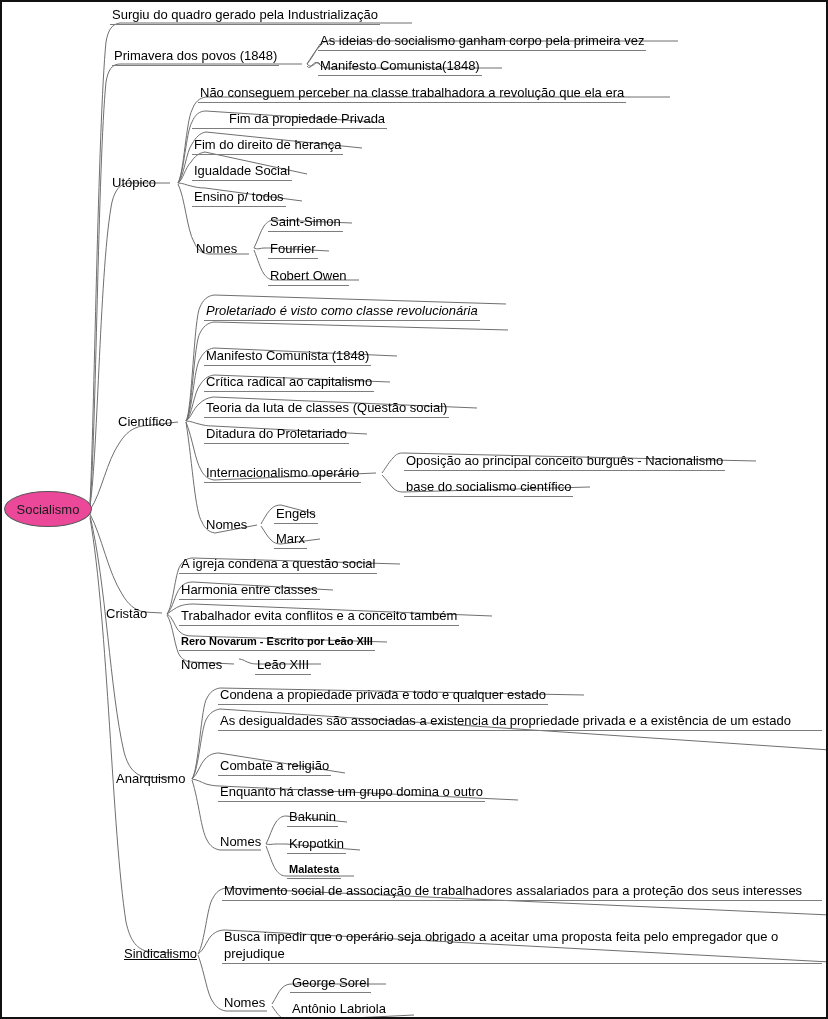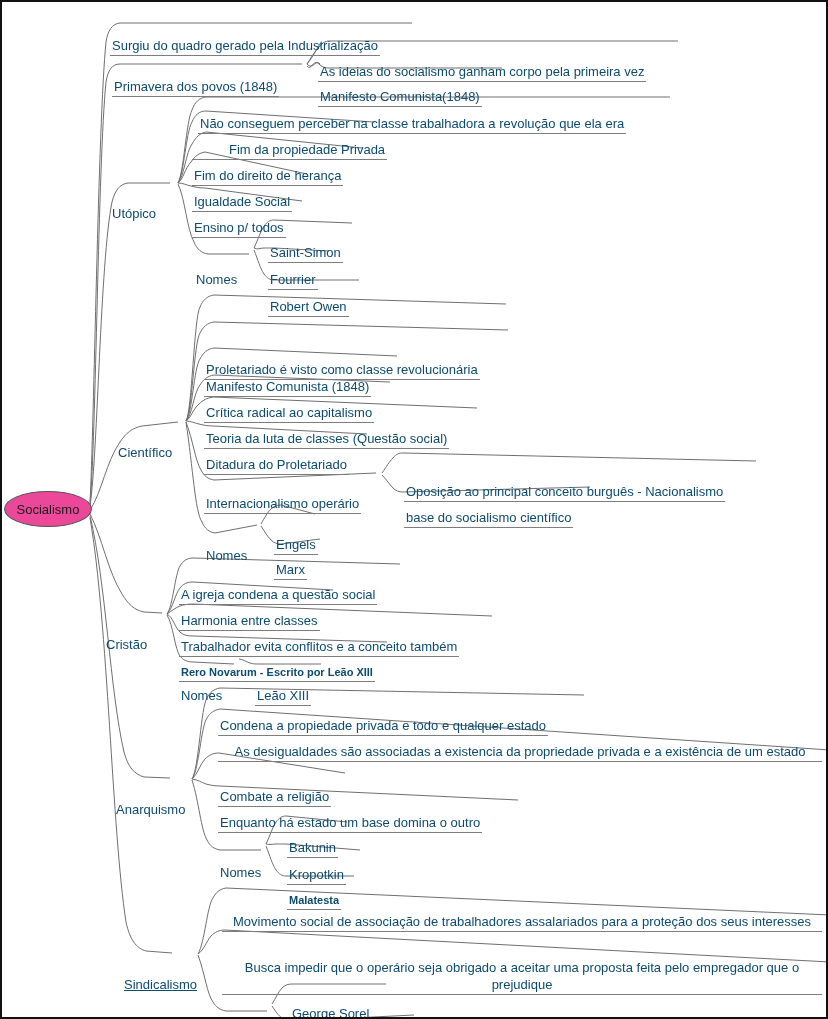--- a/index.html
+++ b/index.html
@@ -11,28 +11,27 @@
     box-sizing:border-box;
     border:2px solid #111;
     overflow:hidden;
   }
   svg.links{position:absolute;left:0;top:0;width:828px;height:1019px;pointer-events:none;}
   svg.links path{fill:none;stroke:#6f6f6f;stroke-width:1;}
   .node{
     position:absolute;
     font-size:13px;
     line-height:17px;
-    color:#0c4a6e;
+    color:#000000;
     white-space:pre;
     padding:0 2px 1px 2px;
     box-sizing:border-box;
-    margin-top:31px;
   }
   .node.ul{border-bottom:1px solid #7d7d7d;}
-  .node.wrap{white-space:normal;text-align:center;}
+  .node.wrap{white-space:normal;}
   .node.small{font-size:11px;line-height:15px;font-weight:bold;}
   .root{
     position:absolute;
     border:1px solid #555;
     border-radius:50%;
     background:#ec4899;
     font-size:13px;
     color:#1a1a1a;
     display:flex;align-items:center;justify-content:center;
     box-sizing:border-box;
@@ -131,21 +130,21 @@
   <div class="node ul" style="left:190px;top:108px;padding-left:37px;">Fim da propiedade Privada</div>
   <div class="node ul" style="left:190px;top:134px;">Fim do direito de herança</div>
   <div class="node ul" style="left:190px;top:160px;">Igualdade Social</div>
   <div class="node ul" style="left:190px;top:186px;">Ensino p/ todos</div>
   <div class="node" style="left:192px;top:238px;">Nomes</div>
   <div class="node ul" style="left:266px;top:211px;">Saint-Simon</div>
   <div class="node ul" style="left:266px;top:238px;">Fourrier</div>
   <div class="node ul" style="left:266px;top:265px;">Robert Owen</div>
 
   <div class="node" style="left:114px;top:411px;">Científico</div>
-  <div class="node ul" style="left:202px;top:328px;">Proletariado é visto como classe revolucionária</div>
+  <div class="node ul" style="left:202px;top:300px;font-style:italic;">Proletariado é visto como classe revolucionária</div>
   <div class="node ul" style="left:202px;top:345px;">Manifesto Comunista (1848)</div>
   <div class="node ul" style="left:202px;top:371px;">Crítica radical ao capitalismo</div>
   <div class="node ul" style="left:202px;top:397px;">Teoria da luta de classes (Questão social)</div>
   <div class="node ul" style="left:202px;top:423px;">Ditadura do Proletariado</div>
   <div class="node ul" style="left:202px;top:462px;">Internacionalismo operário</div>
   <div class="node ul" style="left:402px;top:450px;">Oposição ao principal conceito burguês - Nacionalismo</div>
   <div class="node ul" style="left:402px;top:476px;">base do socialismo científico</div>
   <div class="node" style="left:202px;top:514px;">Nomes</div>
   <div class="node ul" style="left:272px;top:503px;">Engels</div>
   <div class="node ul" style="left:272px;top:528px;">Marx</div>
@@ -155,21 +154,21 @@
   <div class="node ul" style="left:177px;top:579px;">Harmonia entre classes</div>
   <div class="node ul" style="left:177px;top:605px;">Trabalhador evita conflitos e a conceito também</div>
   <div class="node ul small" style="left:177px;top:632px;">Rero Novarum - Escrito por Leão XIII</div>
   <div class="node" style="left:177px;top:654px;">Nomes</div>
   <div class="node ul" style="left:253px;top:654px;">Leão XIII</div>
 
   <div class="node" style="left:112px;top:768px;"><span>Anarquismo</span></div>
   <div class="node ul" style="left:216px;top:684px;">Condena a propiedade privada e todo e qualquer estado</div>
   <div class="node ul wrap" style="left:216px;top:710px;width:604px;">As desigualdades são associadas a existencia da propriedade privada e a existência de um estado</div>
   <div class="node ul" style="left:216px;top:755px;">Combate a religião</div>
-  <div class="node ul" style="left:216px;top:781px;">Enquanto há estado um base domina o outro</div>
+  <div class="node ul" style="left:216px;top:781px;">Enquanto há classe um grupo domina o outro</div>
   <div class="node" style="left:216px;top:831px;">Nomes</div>
   <div class="node ul" style="left:285px;top:806px;">Bakunin</div>
   <div class="node ul" style="left:285px;top:833px;">Kropotkin</div>
   <div class="node ul small" style="left:285px;top:860px;">Malatesta</div>
 
   <div class="node" style="left:120px;top:943px;text-decoration:underline;">Sindicalismo</div>
   <div class="node ul wrap" style="left:220px;top:880px;width:600px;">Movimento social de associação de trabalhadores assalariados para a proteção dos seus interesses</div>
   <div class="node ul wrap" style="left:220px;top:926px;width:600px;">Busca impedir que o operário seja obrigado a aceitar uma proposta feita pelo empregador que o prejudique</div>
   <div class="node" style="left:220px;top:992px;">Nomes</div>
   <div class="node ul" style="left:288px;top:972px;">George Sorel</div>

